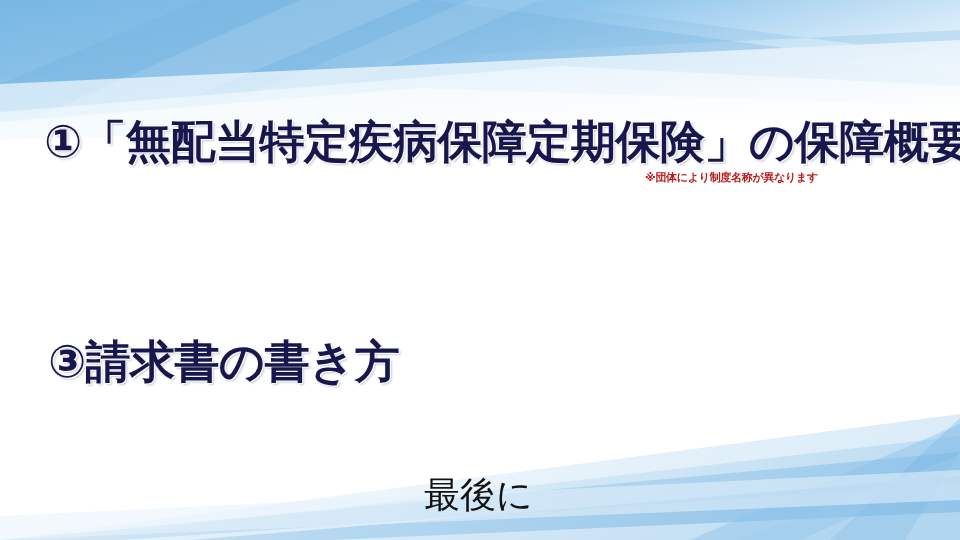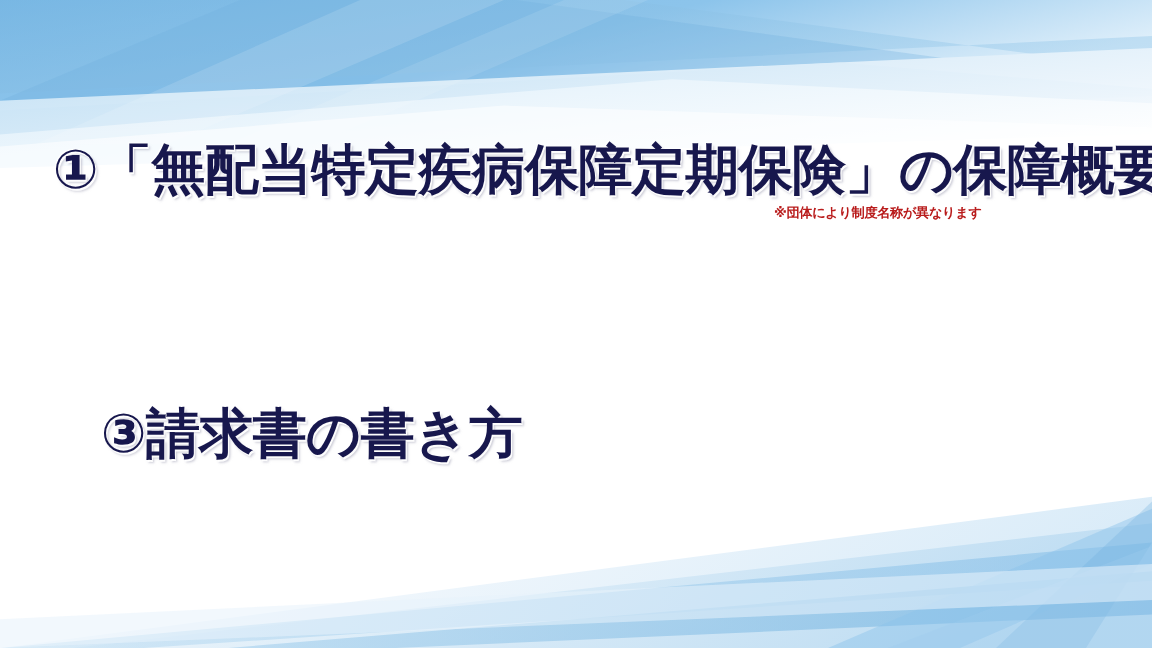--- a/index.html
+++ b/index.html
@@ -41,21 +41,21 @@
     font-weight: bold;
     letter-spacing: -0.5px;
     text-shadow:
        1px 1px 0 rgba(255,255,255,0.95),
        2px 2px 2px rgba(160,160,180,0.55),
       -1px -1px 0 rgba(255,255,255,0.85);
   }
 
   .line-1 { left: 44px;  top: 112px; font-size: 45px; }
   .line-2 { left: 48px;  top: 226px; font-size: 45px; }
-  .line-3 { left: 48px;  top: 332px; font-size: 45px; margin-left: 36px; }
+  .line-3 { left: 48px;  top: 332px; font-size: 45px; }
 
   .note {
     position: absolute;
     left: 645px;
     top: 170px;
     font-size: 11px;
     font-weight: bold;
     color: #b91c1c;
     white-space: nowrap;
     letter-spacing: -0.3px;
@@ -146,15 +146,16 @@
 
   <div class="agenda">
 
     <div class="agenda-line line-1">①「無配当特定疾病保障定期保険」の保障概要</div>
 
     <div class="note">※団体により制度名称が異なります</div>
 
 
     <div class="agenda-line line-3">③請求書の書き方</div>
 
+    <div class="closing">最後に</div>
   </div>
 
 </div>
 
 </body></html>

